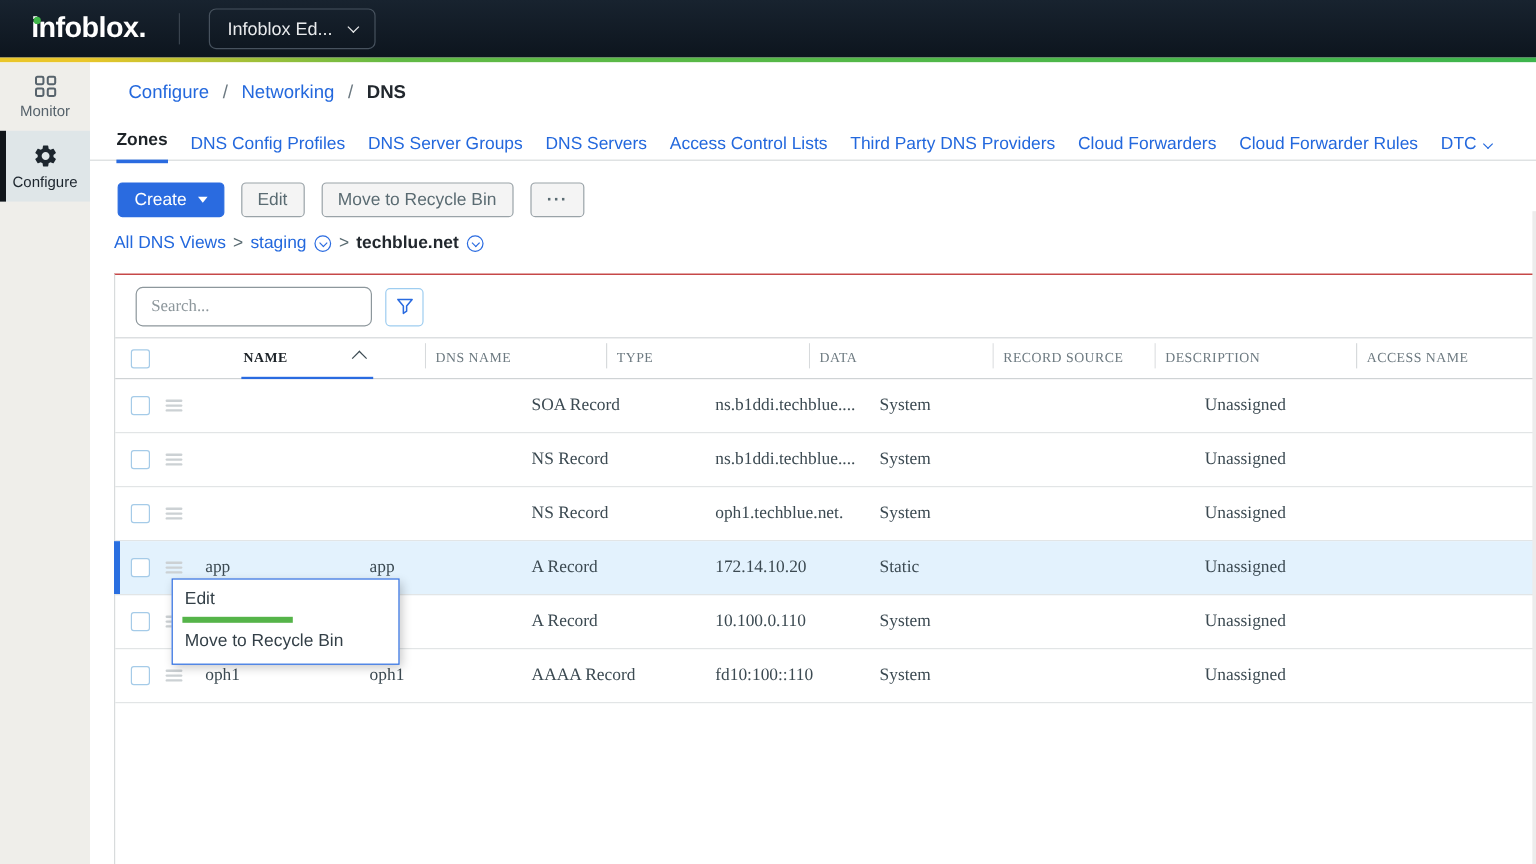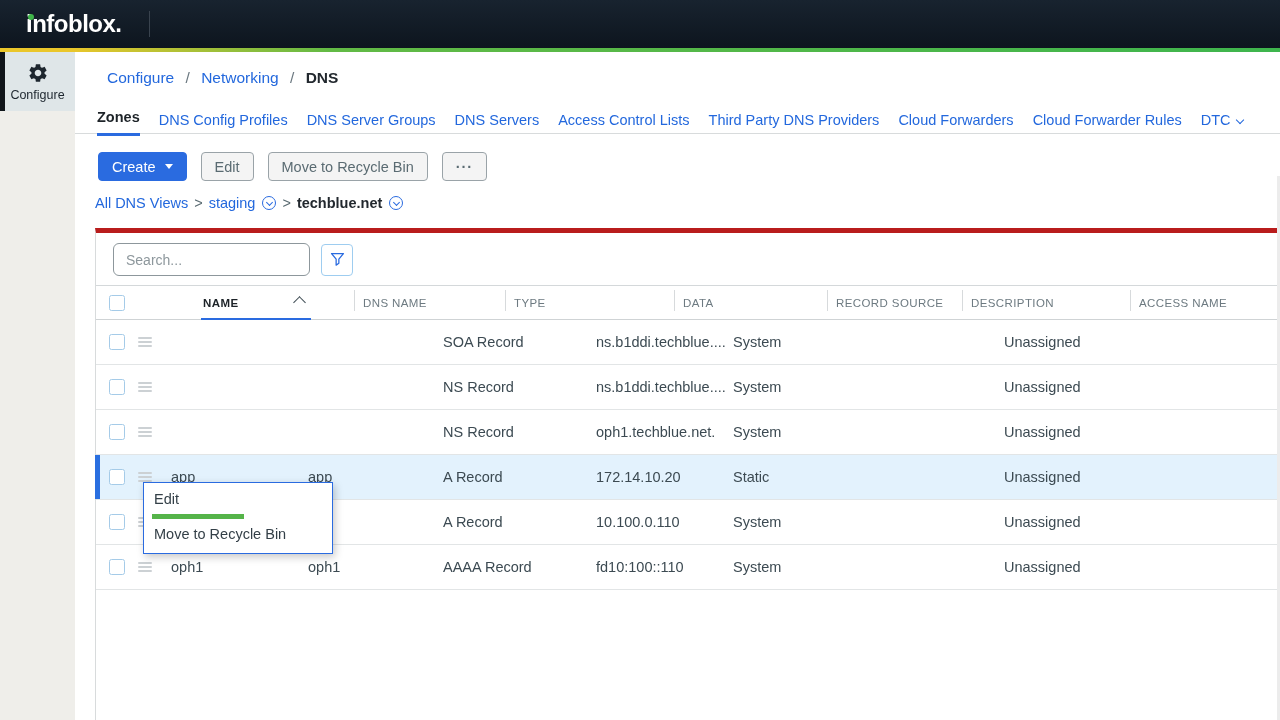--- a/index.html
+++ b/index.html
@@ -60,21 +60,21 @@
     display:flex; align-items:center; gap:6px; }
   .view-path a { color:#2368dd; text-decoration:none; cursor:pointer; }
   .view-path .zone { color:#22282e; font-weight:bold; }
   .circle-chev { width:14px; height:14px; border:1.4px solid #2a6be0; border-radius:50%;
     display:inline-flex; align-items:center; justify-content:center; margin-left:1px; }
   .circle-chev i { display:block; width:5px; height:5px; border-right:1.4px solid #2a6be0;
     border-bottom:1.4px solid #2a6be0; transform:rotate(45deg); margin-top:-2px; }
 
   
   .panel { position:absolute; left:20px; top:176px; width:1185px; height:492px;
-    border-left:1px solid #d8dbdc; border-top:5px solid #b91c1c; }
+    border-left:1px solid #d8dbdc; border-top:1px solid #b91c1c;font-family:Liberation Serif, serif; }
   .search-row { display:flex; align-items:center; padding:10px 0 9px 17px; gap:11px; }
   .search-input { width:197px; height:33px; border:1px solid #8d979c; border-radius:6px;
     font-size:14px; font-family:inherit; color:#3c4a52; padding:0 12px; outline:none; }
   .search-input::placeholder { color:#8d979c; }
   .filter-btn { width:32px; height:32px; border:1px solid #9ecdf0; border-radius:4px; background:#ffffff;
     display:flex; align-items:center; justify-content:center; cursor:pointer; }
 
   .trow { display:flex; align-items:center; height:45px; border-bottom:1px solid #e2e5e6; position:relative; }
   .thead-row { height:35px; border-top:1px solid #d4d8da; border-bottom:1px solid #cfd3d5;gap:16px; }
   .c-cb { width:42px; display:flex; justify-content:center; flex-shrink:0; }
@@ -116,24 +116,39 @@
 <body>
 
 <div class="screen">
 
   <div class="topbar">
     <div class="logo">
       <span>infoblox.</span>
       <span class="logo-dot"></span>
     </div>
     <div class="topbar-divider"></div>
+    <button class="app-selector">
+      <span>Infoblox Ed...</span>
+      <span class="chev"></span>
+    </button>
   </div>
   <div class="accent-line"></div>
 
   <div class="sidebar">
+    <div class="side-item">
+      <svg width="20" height="20" viewBox="0 0 20 20">
+        <g fill="none" stroke="#57636c" stroke-width="1.7">
+          <rect x="2" y="2" width="6.2" height="6.2" rx="1.2"></rect>
+          <rect x="11.8" y="2" width="6.2" height="6.2" rx="1.2"></rect>
+          <rect x="2" y="11.8" width="6.2" height="6.2" rx="1.2"></rect>
+          <rect x="11.8" y="11.8" width="6.2" height="6.2" rx="1.2"></rect>
+        </g>
+      </svg>
+      <span class="side-label">Monitor</span>
+    </div>
     <div class="side-item active">
       <svg width="22" height="22" viewBox="0 0 24 24">
         <path fill="#1d262e" d="M19.14,12.94c0.04-0.3,0.06-0.61,0.06-0.94c0-0.32-0.02-0.64-0.07-0.94l2.03-1.58c0.18-0.14,0.23-0.41,0.12-0.61 l-1.92-3.32c-0.12-0.22-0.37-0.29-0.59-0.22l-2.39,0.96c-0.5-0.38-1.03-0.7-1.62-0.94L14.4,2.81c-0.04-0.24-0.24-0.41-0.48-0.41 h-3.84c-0.24,0-0.43,0.17-0.47,0.41L9.25,5.35C8.66,5.59,8.12,5.92,7.63,6.29L5.24,5.33c-0.22-0.08-0.47,0-0.59,0.22L2.74,8.87 C2.62,9.08,2.66,9.34,2.86,9.48l2.03,1.58C4.84,11.36,4.8,11.69,4.8,12s0.02,0.64,0.07,0.94l-2.03,1.58 c-0.18,0.14-0.23,0.41-0.12,0.61l1.92,3.32c0.12,0.22,0.37,0.29,0.59,0.22l2.39-0.96c0.5,0.38,1.03,0.7,1.62,0.94l0.36,2.54 c0.05,0.24,0.24,0.41,0.48,0.41h3.84c0.24,0,0.44-0.17,0.47-0.41l0.36-2.54c0.59-0.24,1.13-0.56,1.62-0.94l2.39,0.96 c0.22,0.08,0.47,0,0.59-0.22l1.92-3.32c0.12-0.22,0.07-0.47-0.12-0.61L19.14,12.94z M12,15.6c-1.98,0-3.6-1.62-3.6-3.6 s1.62-3.6,3.6-3.6s3.6,1.62,3.6,3.6S13.98,15.6,12,15.6z"></path>
       </svg>
       <span class="side-label">Configure</span>
     </div>
   </div>
 
   <div class="content">
 

